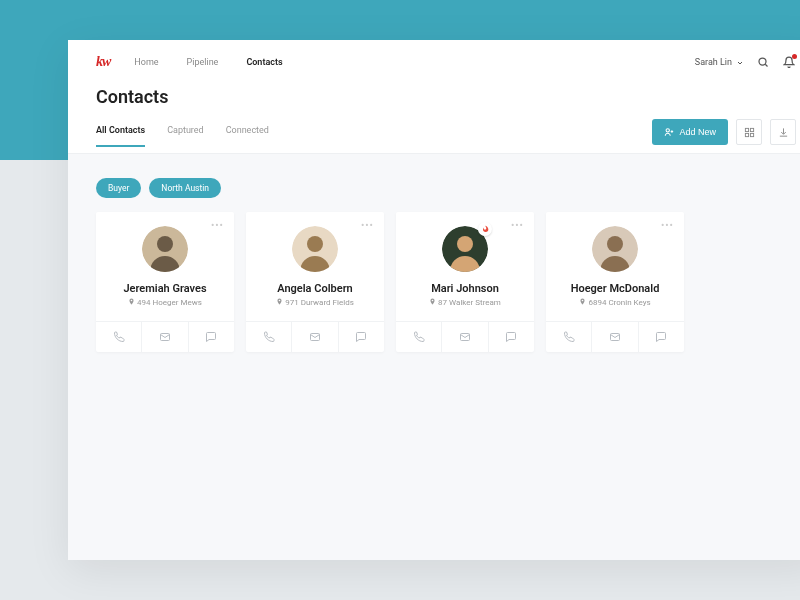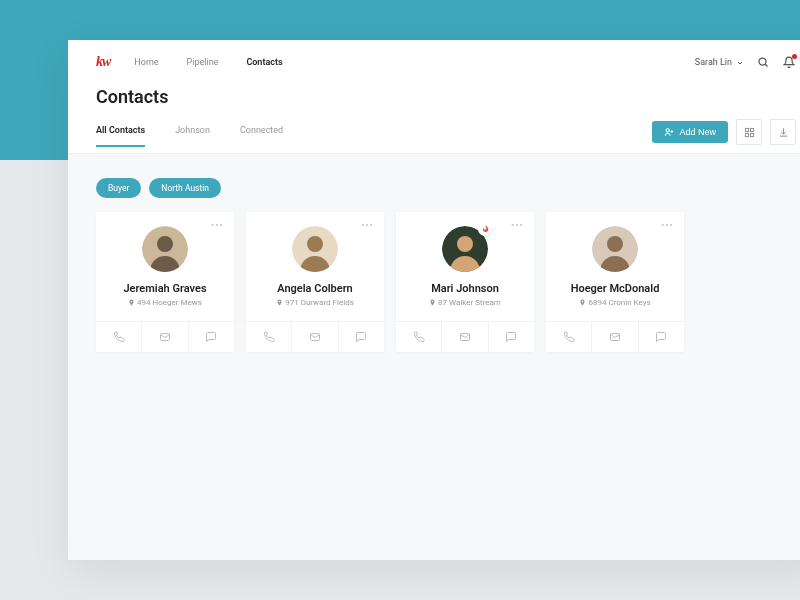--- a/index.html
+++ b/index.html
@@ -57,24 +57,24 @@
   .heading { padding: 6px 28px 0 28px; }
   .heading h1 { font-size: 18px; font-weight: 600; color: #222; }
   
   .tabsrow {
     display: flex;
     align-items: center;
     padding: 12px 28px 0 28px;
     border-bottom: 1px solid #eef0f2;
     font-size: 9px;
   }
-  .tabs { display:flex; gap: 30px; }
+  .tabs { display:flex; gap: 22px; }
   .tab { color:#999; padding-bottom: 10px; cursor:pointer; }
   .tab.active { color:#222; font-weight:600; border-bottom: 2px solid #3ea7bb; }
-  .tabs-actions { margin-left:auto; display:flex; gap:8px; align-items:center; padding-bottom:8px;}
+  .tabs-actions { margin-left:auto; display:flex; gap:8px; padding-bottom:8px;}
   .btn-primary {
     background:#3ea7bb; color:#fff; border:none; border-radius:3px;
     padding: 6px 12px; font-size:9px; display:flex; align-items:center; gap:5px; cursor:pointer;
   }
   .btn-square {
     width:26px; height:26px; border:1px solid #e3e6e9; background:#fff;
     display:flex; align-items:center; justify-content:center; cursor:pointer; color:#888; border-radius:2px;
   }
   
   .body {
@@ -101,21 +101,21 @@
     width:46px; height:46px; border-radius:50%; margin-top:4px;
     display:flex; align-items:center; justify-content:center;
     overflow:hidden;
   }
   .hot-badge {
     position:absolute; top:0px; right:-4px; width:14px; height:14px;
     background:#fff; border-radius:50%; display:flex; align-items:center; justify-content:center;
     box-shadow:0 1px 2px rgba(0,0,0,0.15);
   }
   .name { font-size:11px; font-weight:600; color:#222; margin-top:10px;}
-  .addr { font-size:8px; color:#999; margin-top:3px; display:flex; align-items:center; gap:2px;}
+  .addr { font-size:8px; color:#999; margin-top:3px; display:flex; align-items:flex-start; gap:2px;}
   .card-actions {
     margin-top:14px; width:100%; border-top:1px solid #f0f2f4;
     display:flex;
   }
   .card-action {
     flex:1; height:30px; display:flex; align-items:center; justify-content:center;
     color:#b7bcc2; cursor:pointer;
   }
   .card-action + .card-action { border-left:1px solid #f0f2f4; }
   svg { display:block; }
@@ -163,21 +163,21 @@
     </div>
   </div>
 
   <div class="heading">
     <h1>Contacts</h1>
   </div>
 
   <div class="tabsrow">
     <div class="tabs">
         <div class="tab active">All Contacts</div>
-        <div class="tab">Johnson</div>
+        <div class="tab">Captured</div>
         <div class="tab">Connected</div>
       </div>
     <div class="tabs-actions">
       <button class="btn-primary">
         <span>
           <svg width="10" height="10" viewBox="0 0 24 24" fill="none" stroke="currentColor" stroke-width="2.5">
               <circle cx="9" cy="8" r="4"></circle>
               <path d="M3 21c0-3 3-6 6-6s6 3 6 6"></path>
               <line x1="19" y1="8" x2="19" y2="14"></line>
               <line x1="16" y1="11" x2="22" y2="11"></line>

